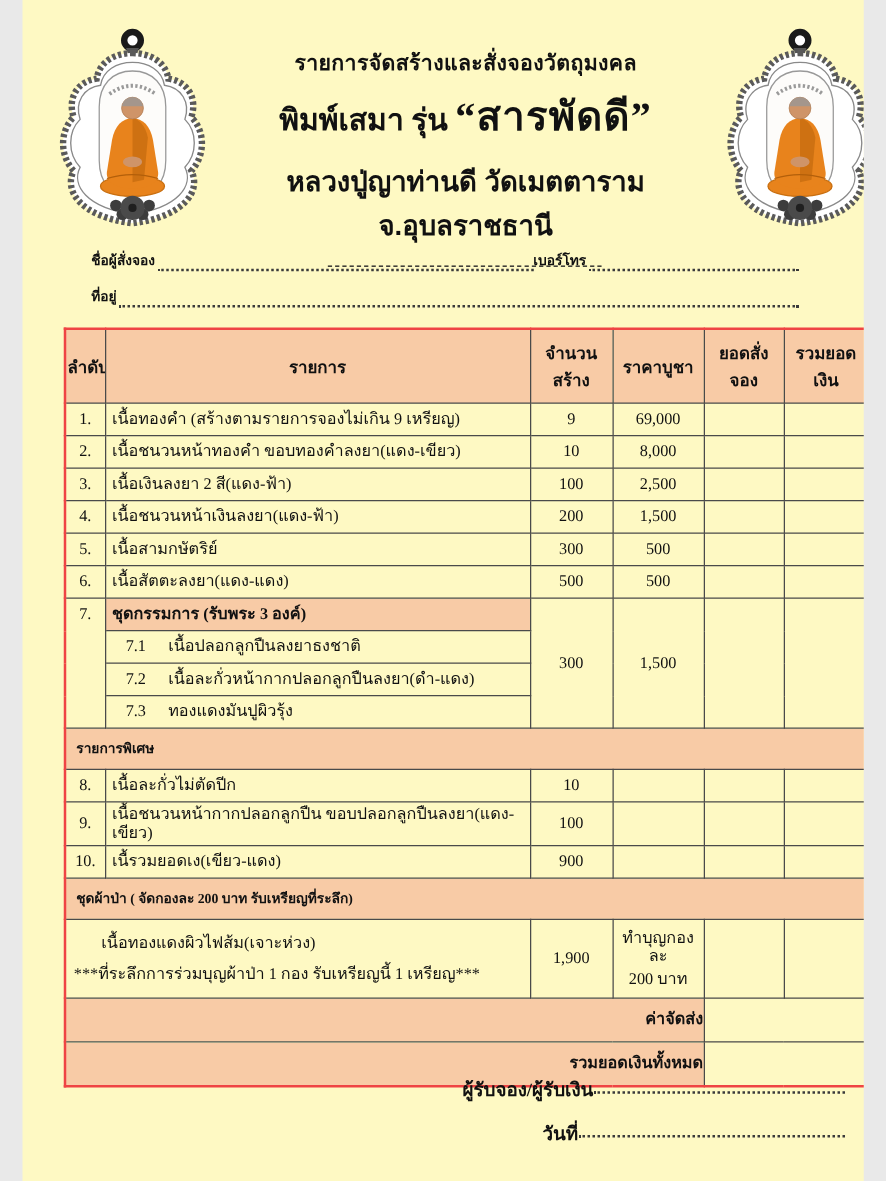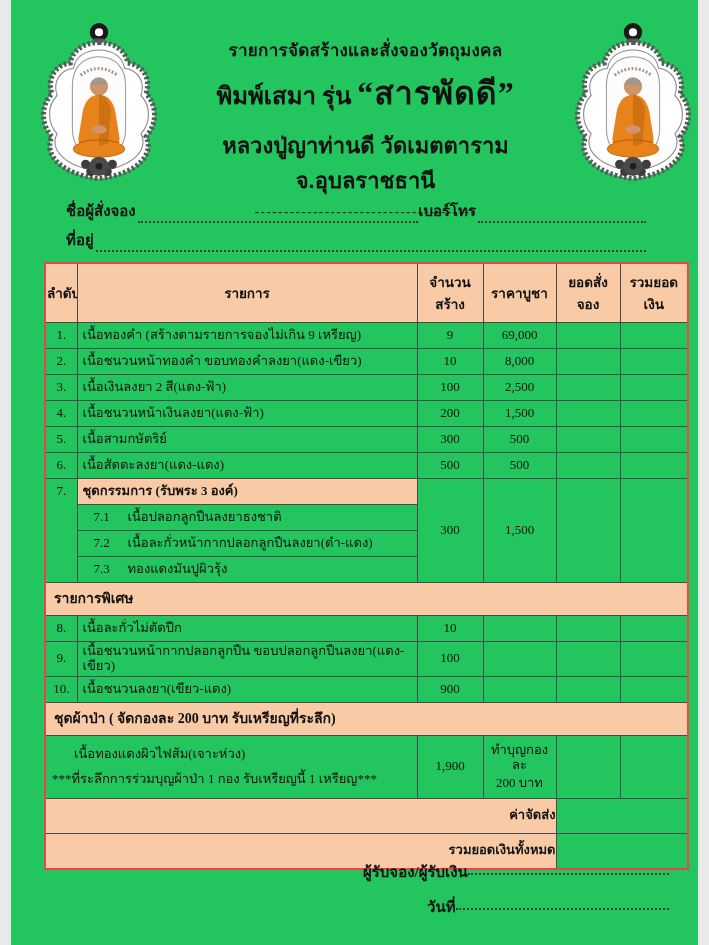--- a/index.html
+++ b/index.html
@@ -1,47 +1,47 @@
 <!DOCTYPE html>
 <html><head>
 <meta charset="utf-8">
 <style>
   html,body{margin:0;padding:0;background:#e9e9e9;}
   .page{
-    position:relative;width:673px;height:945px;margin:0 auto;background:#22c55e;
-    font-family:"Liberation Serif","DejaVu Serif",serif;color:#111;overflow:hidden;padding-left:14px;
+    position:relative;width:673px;height:945px;margin:0 auto;background:#fef9c3;
+    font-family:"Liberation Serif","DejaVu Serif",serif;color:#111;overflow:hidden;
   }
   
   .amulet{position:absolute;top:22px;width:132px;height:172px;}
   .amulet.left{left:22px;}
   .amulet.right{left:556px;}
   .titles{position:absolute;top:36px;left:158px;width:393px;text-align:center;}
   .t1{font-size:17px;font-weight:bold;letter-spacing:.3px;}
   .t2{margin-top:4px;font-size:24px;font-weight:bold;}
   .t2 .big{font-size:32px;letter-spacing:1px;}
   .t3{margin-top:10px;font-size:22px;font-weight:bold;font-family:"Liberation Sans","DejaVu Sans",sans-serif;}
   .hdots{margin-top:6px;font-size:13px;font-weight:bold;letter-spacing:1.5px;color:#222;}
   
   .form-line{position:absolute;left:55px;right:52px;display:flex;align-items:flex-end;
-    font-size:15px;font-weight:bold;}
+    font-size:11px;font-weight:bold;}
   .fl1{top:199px;}
   .fl2{top:228px;}
   .form-line .lbl{white-space:nowrap;padding-right:2px;}
   .dotline{border-bottom:2px dotted #3a3a3a;height:13px;}
   .grow{flex:1 1 auto;}
   .phone-dots{flex:0 0 168px;}
   
   table.order{position:absolute;left:33px;top:262px;width:643px;border-collapse:collapse;
     table-layout:fixed;border:2px solid #ef4444;}
   .order th,.order td{border:1px solid #4a4a4a;overflow:hidden;}
   .order th{background:#f8cba6;font-size:13.5px;font-weight:bold;padding:7px 1px;}
   .order td{font-size:13px;padding:2px 5px;height:21px;line-height:1.15;}
   .c{text-align:center;}
   .peach{background:#f8cba6;}
-  .secrow td{background:#f8cba6;font-weight:bold;font-size:14px;padding:5px 8px;height:22px;}
+  .secrow td{background:#f8cba6;font-weight:bold;font-size:11px;padding:5px 8px;height:22px;}
   .subno{display:inline-block;width:34px;margin-left:11px;}
   .topalign{vertical-align:top;padding-top:5px !important;}
   .committee-title{font-weight:bold;font-size:13.5px;}
   .pp-cell{padding:4px 6px !important;height:54px !important;}
   .pp1{padding-left:22px;margin-bottom:10px;}
   .pp2{}
   .price2{text-align:center;}
   .price2 div{margin:3px 0;}
   .sumlabel{font-weight:bold;font-size:15px;text-align:right;padding:6px 0 !important;height:22px !important;}
   
@@ -232,21 +232,21 @@
       <tr>
         <td class="c">9.</td>
         <td>เนื้อชนวนหน้ากากปลอกลูกปืน ขอบปลอกลูกปืนลงยา(แดง-เขียว)</td>
         <td class="c">100</td>
         <td></td>
         <td></td>
         <td></td>
       </tr>
       <tr>
         <td class="c">10.</td>
-        <td>เนื้อชนวนลงยา(เขียว-แดง)</td>
+        <td>เนื้รวมยอดเง(เขียว-แดง)</td>
         <td class="c">900</td>
         <td></td>
         <td></td>
         <td></td>
       </tr>
 
       <tr class="secrow">
         <td colspan="6">ชุดผ้าป่า  ( จัดกองละ 200 บาท รับเหรียญที่ระลึก)</td>
       </tr>
       <tr>

